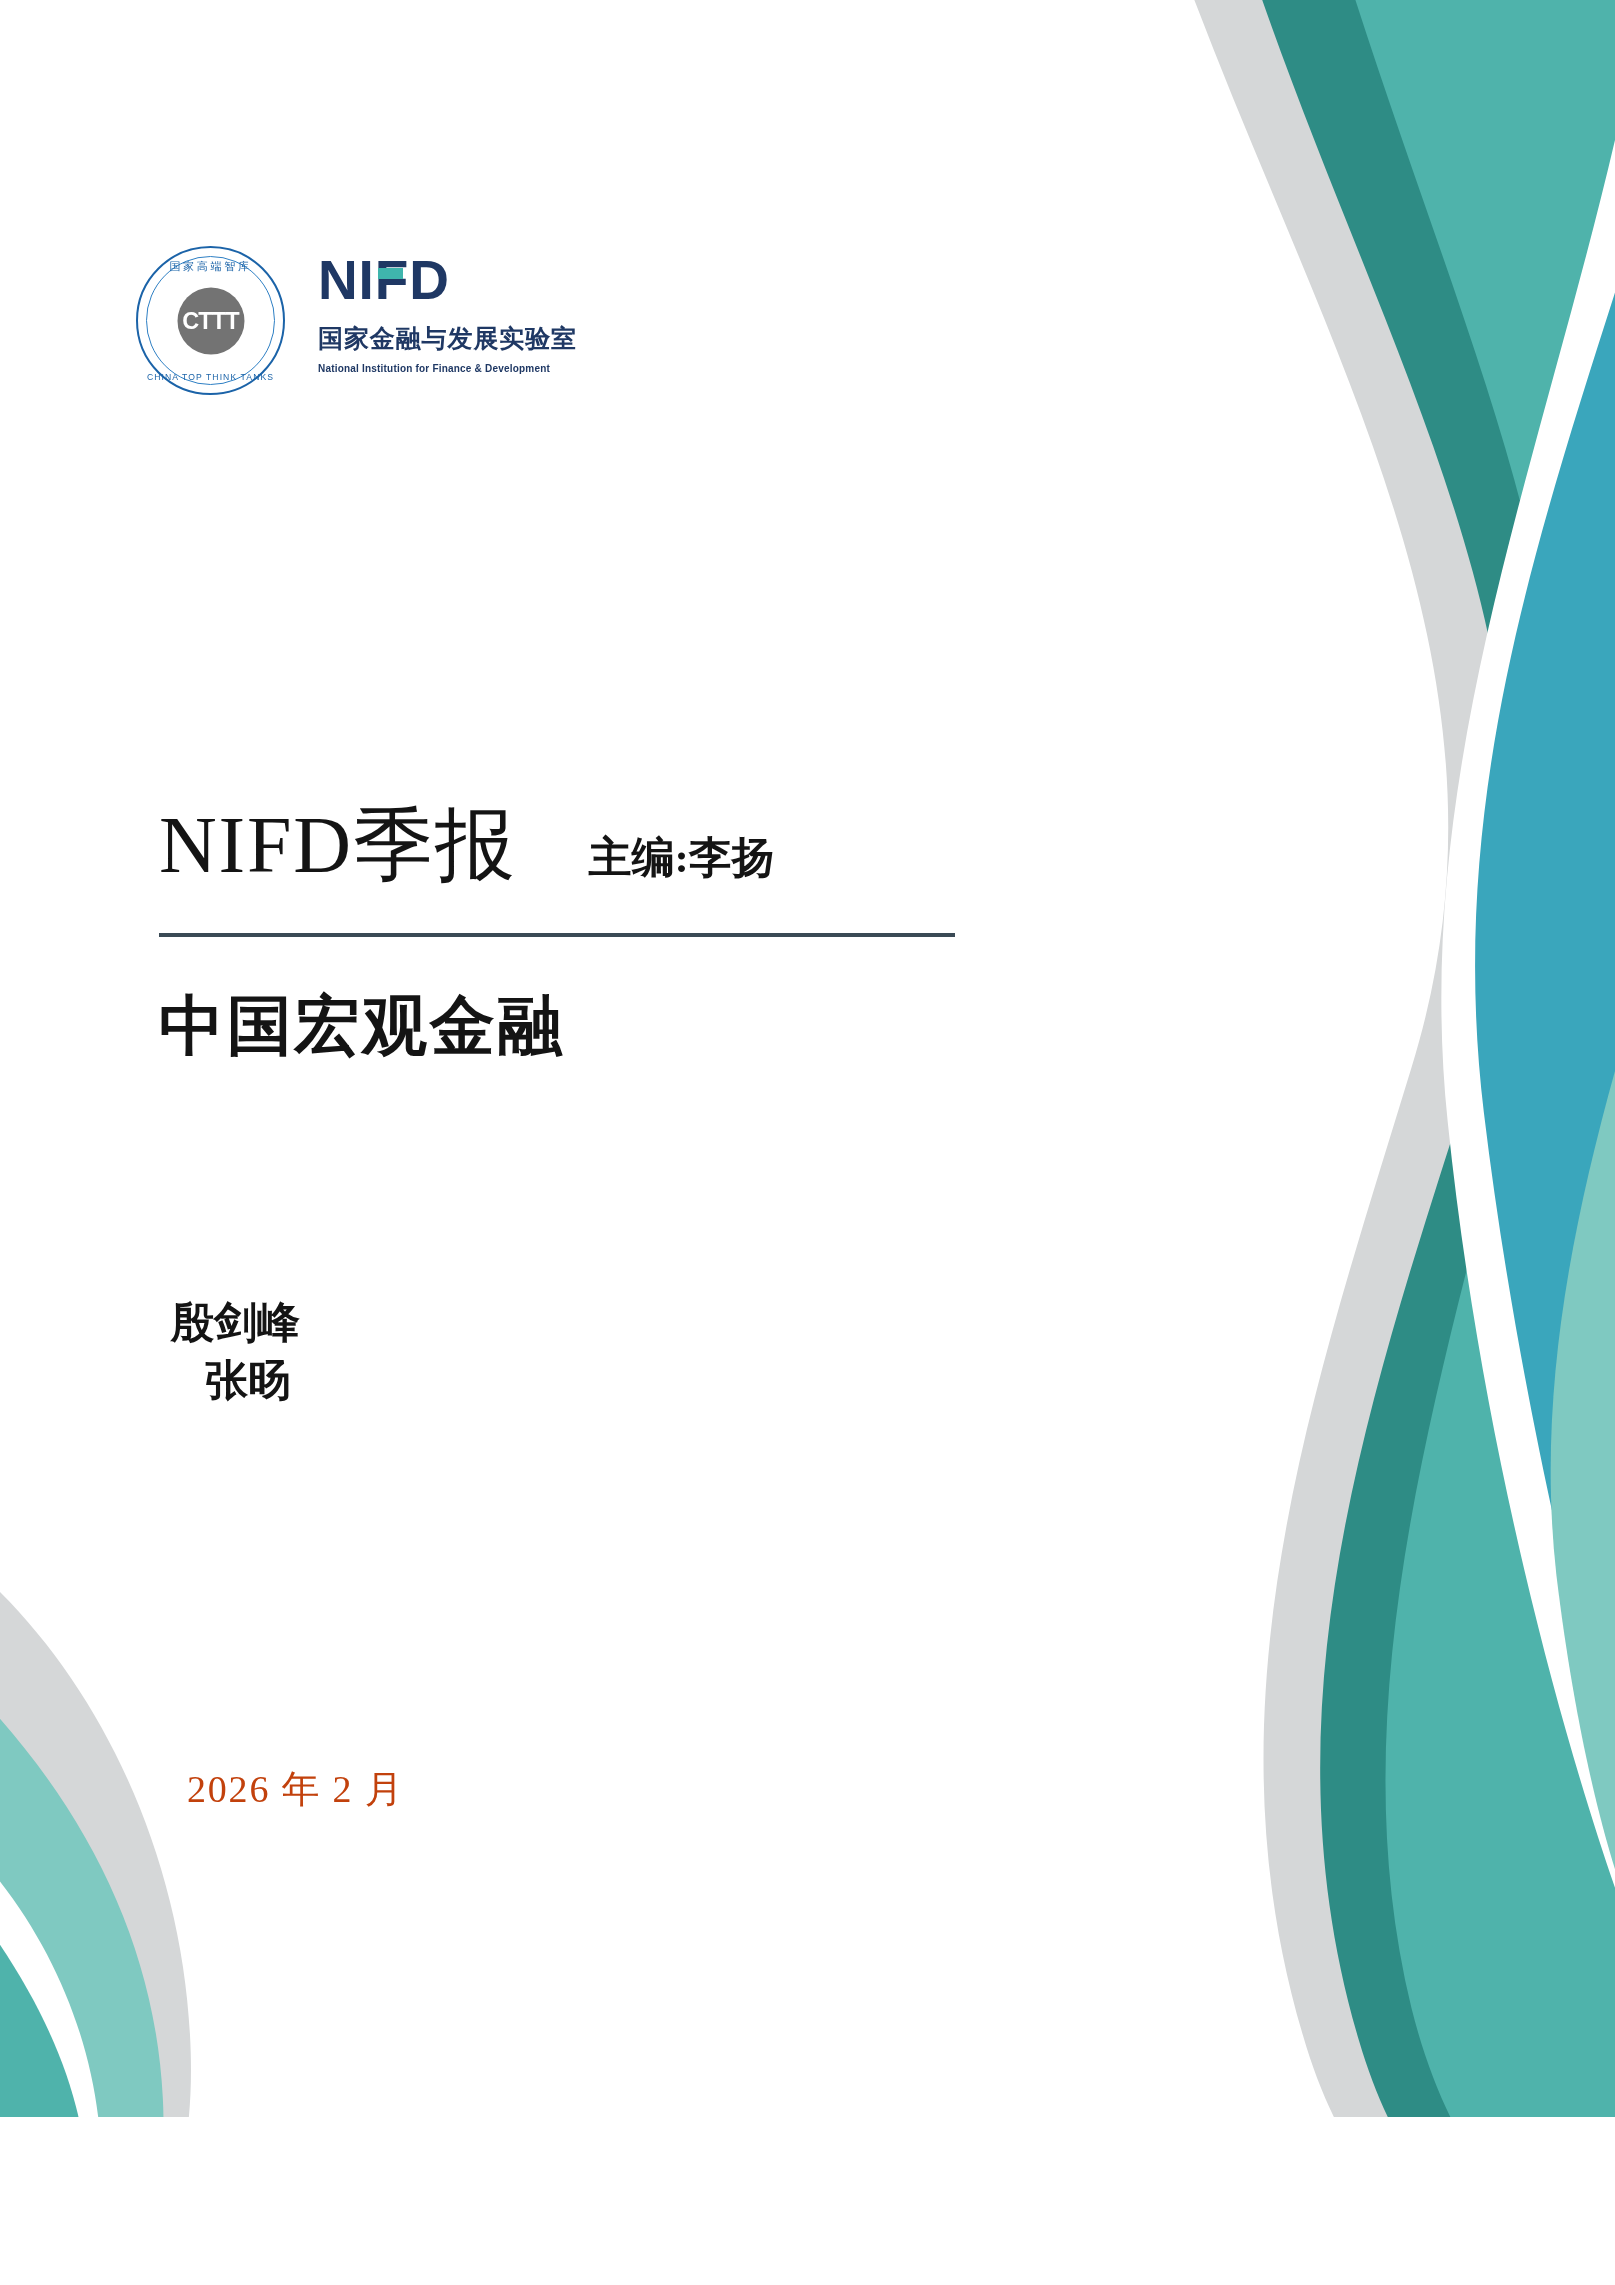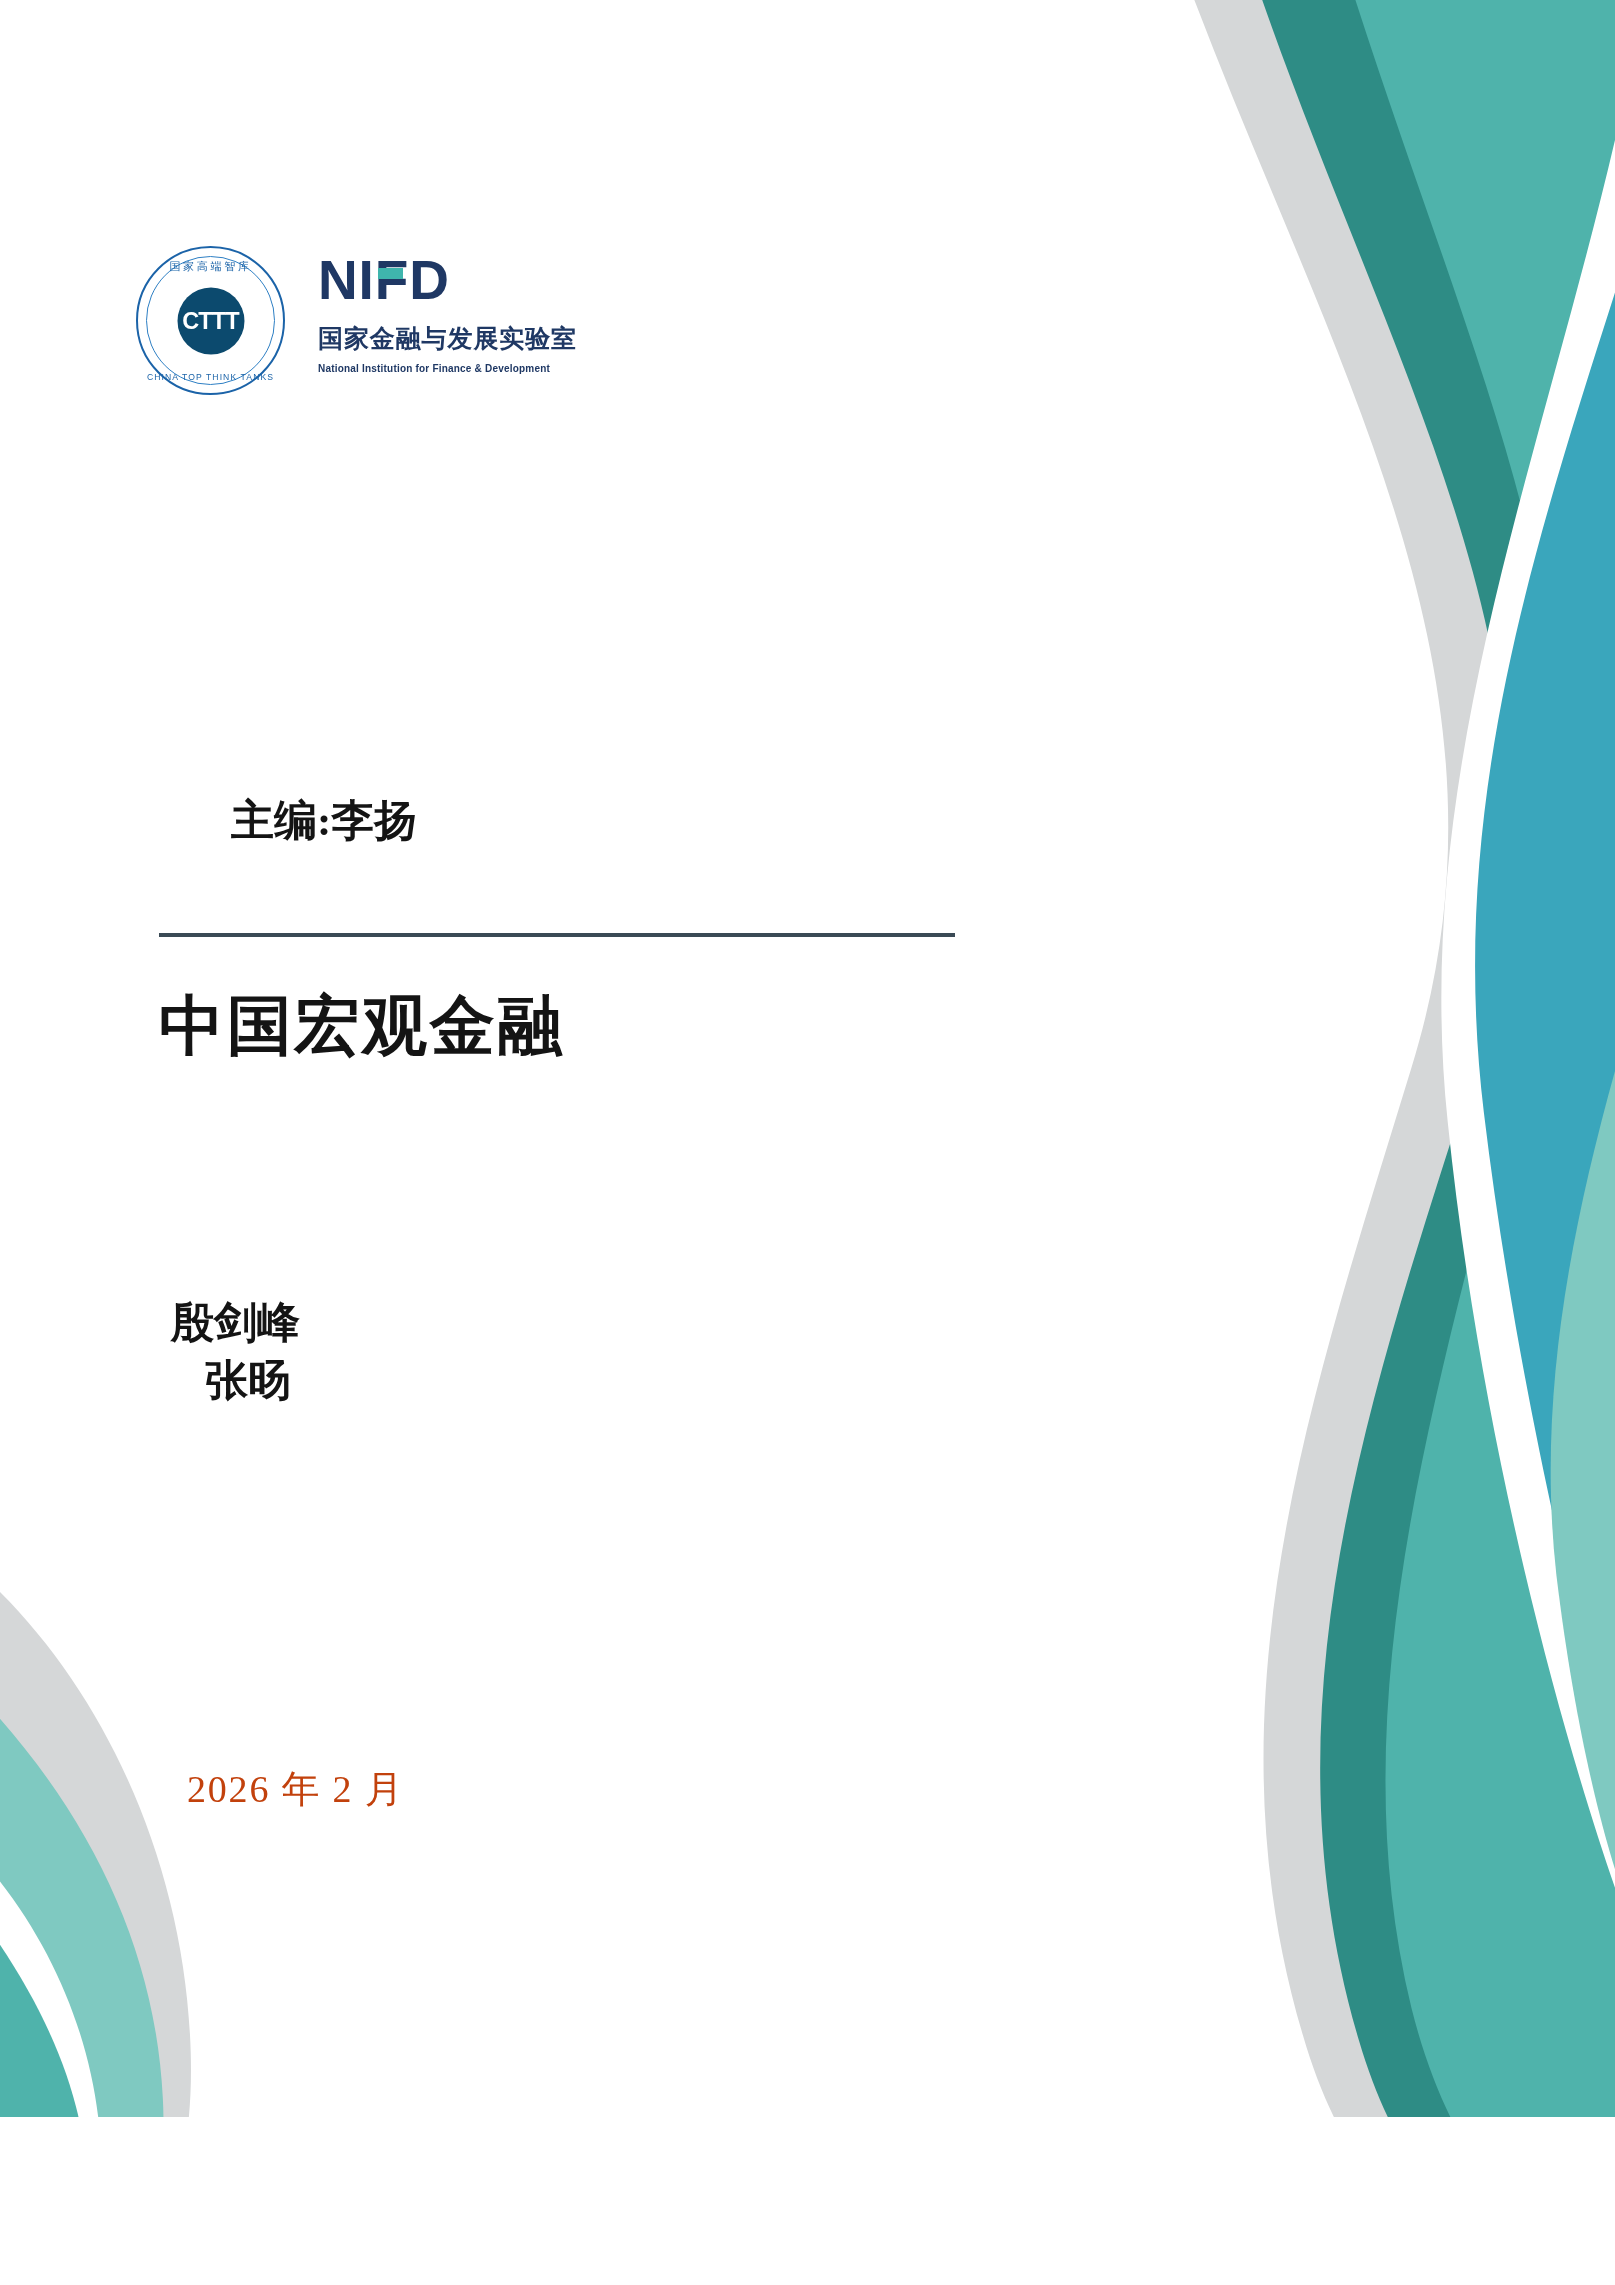--- a/index.html
+++ b/index.html
@@ -53,21 +53,21 @@
     border: 1.4px solid #2e7fc4;
   }
   .seal-core {
     position: absolute;
     left: 50%;
     top: 50%;
     transform: translate(-50%, -50%);
     width: 67px;
     height: 67px;
     border-radius: 50%;
-    background: #0c4a6e;
+    background: #737373;
     color: #ffffff;
     display: flex;
     align-items: center;
     justify-content: center;
     font-family: "Liberation Sans", sans-serif;
     font-weight: bold;
     font-size: 23.5px;
     letter-spacing: -0.9px;
   }
   .seal-top-text, .seal-bottom-text {
@@ -223,20 +223,21 @@
     <div class="brand">
       <div class="brand-nifd">
         <span>NI<span style="position:relative;display:inline-block;">F<span style="position:absolute;left:3.6px;top:14.5px;width:25px;height:11px;background:#3fb5ad;"></span></span>D</span>
       </div>
       <div class="brand-cn">国家金融与发展实验室</div>
       <div class="brand-en">National Institution for Finance &amp; Development</div>
     </div>
   </div>
 
   <div class="title-row">
+    <div class="main-title">NIFD季报</div>
     <div class="editor">主编:李扬</div>
   </div>
   <div class="title-rule"></div>
   <div class="subtitle">中国宏观金融</div>
 
   <div class="authors">
     <span class="a1">殷剑峰</span>
     <span class="a2">张旸</span>
   </div>
 

